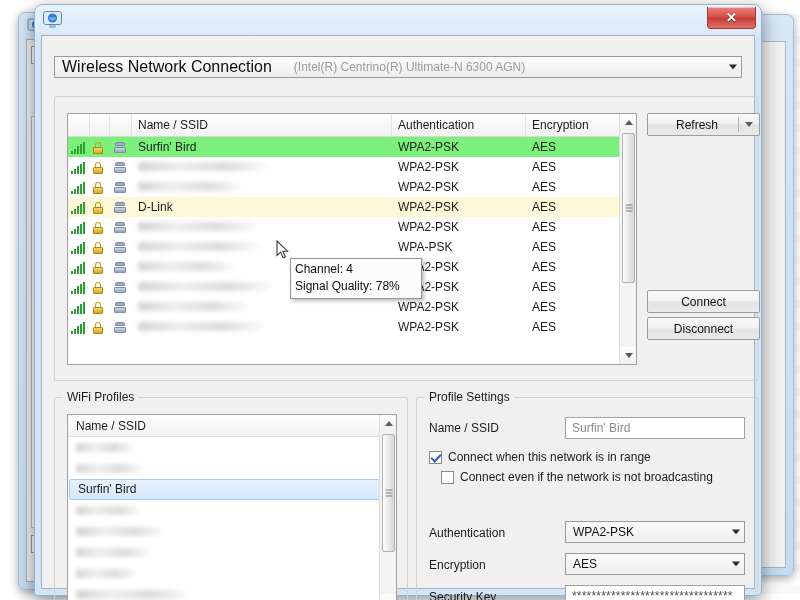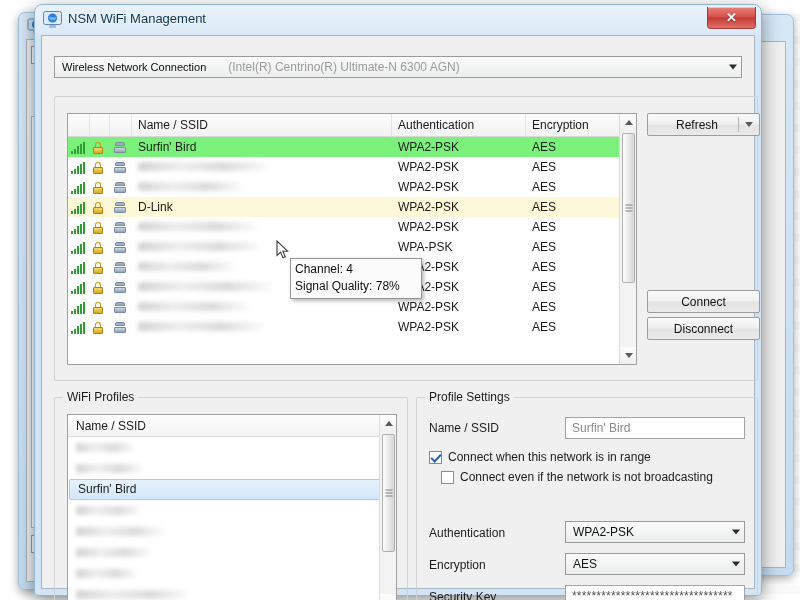--- a/index.html
+++ b/index.html
@@ -54,21 +54,21 @@
   .close-x{color:#fff;font-size:13px;font-weight:bold;text-shadow:0 1px 1px rgba(0,0,0,.45);
     font-family:"Liberation Sans",sans-serif;}
 
   .client{position:absolute;left:6px;right:6px;top:30px;bottom:6px;
     background:#f0f0f0;border:1px solid #a6b3c0;box-sizing:border-box;}
 
   
   .combo-adapter{position:absolute;left:12px;top:20px;right:12px;height:22px;
     background:linear-gradient(to bottom,#fbfbfb,#eceded);
     border:1px solid #9a9a9a;box-sizing:border-box;display:flex;align-items:center;}
-  .combo-adapter .txt{padding-left:7px;font-size:11px;color:#0d0d0d;white-space:nowrap;}
+  .combo-adapter .txt{padding-left:7px;font-size:16px;color:#0d0d0d;white-space:nowrap;}
   .combo-adapter .sub{color:#9b9b9b;padding-left:22px;font-size:12px;}
   .combo-arrow{position:absolute;right:4px;top:50%;transform:translateY(-50%);
     width:0;height:0;border-left:4px solid transparent;border-right:4px solid transparent;
     border-top:5px solid #2c2c2c;}
 
   
   .group{position:absolute;border:1px solid #d2d2d2;border-radius:2px;box-sizing:border-box;}
   .group-label{position:absolute;top:-8px;left:8px;background:#f0f0f0;padding:0 4px;
     font-size:12px;color:#1b1b1b;white-space:nowrap;}
 
@@ -219,21 +219,20 @@
 
   <div class="dialog">
 
     <div class="titlebar">
       <svg class="title-icon" viewBox="0 0 19 18">
         <rect x="0.5" y="0.5" width="18" height="13" rx="2" fill="#dceaf7" stroke="#5b86b0"></rect>
         <circle cx="9.5" cy="7" r="4.6" fill="#2f7fd0"></circle>
         <path d="M5.6 6.2a4 4 0 0 0 7.8 0z" fill="#6fb3ea"></path>
         <rect x="6" y="14" width="7" height="3" rx="1" fill="#9dbcd8"></rect>
       </svg>
-      <div class="title-text">NSM WiFi Management</div>
       <div class="close-btn">
         <span class="close-x">✕</span>
       </div>
     </div>
 
     <div class="client">
 
       <div class="combo-adapter">
         <span class="txt">Wireless Network Connection</span>
         <span class="sub">(Intel(R) Centrino(R) Ultimate-N 6300 AGN)</span>

